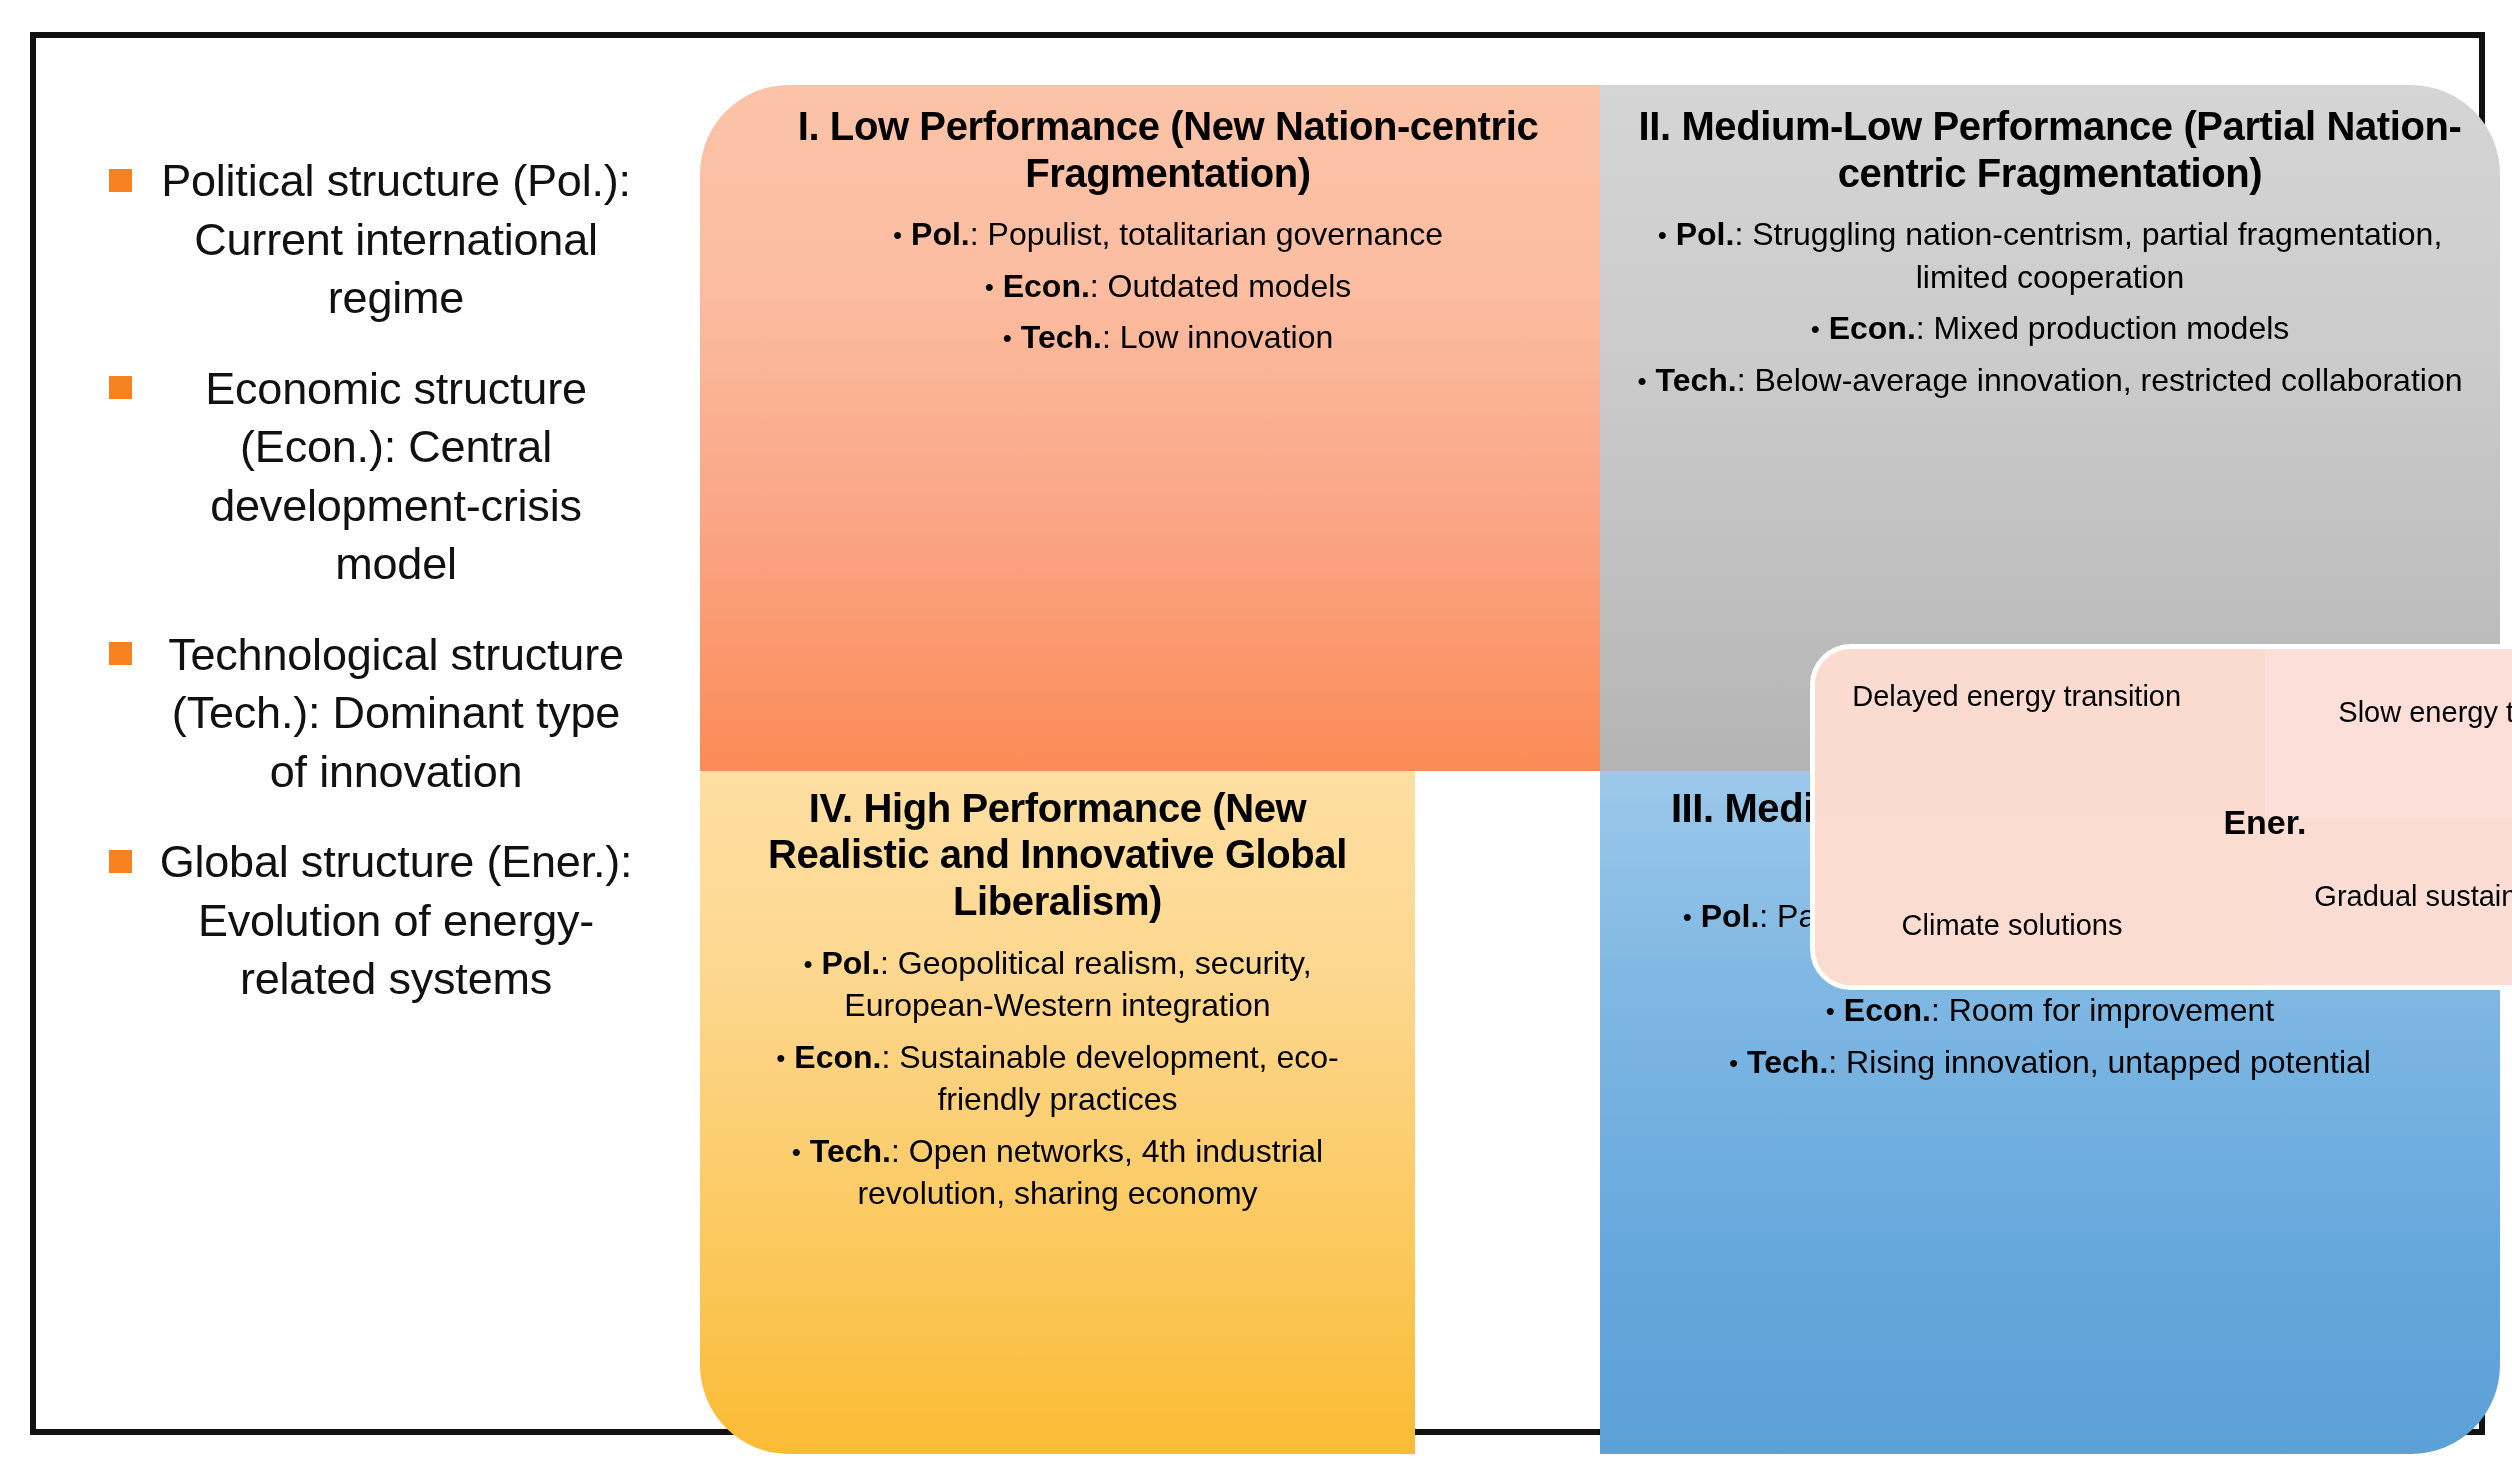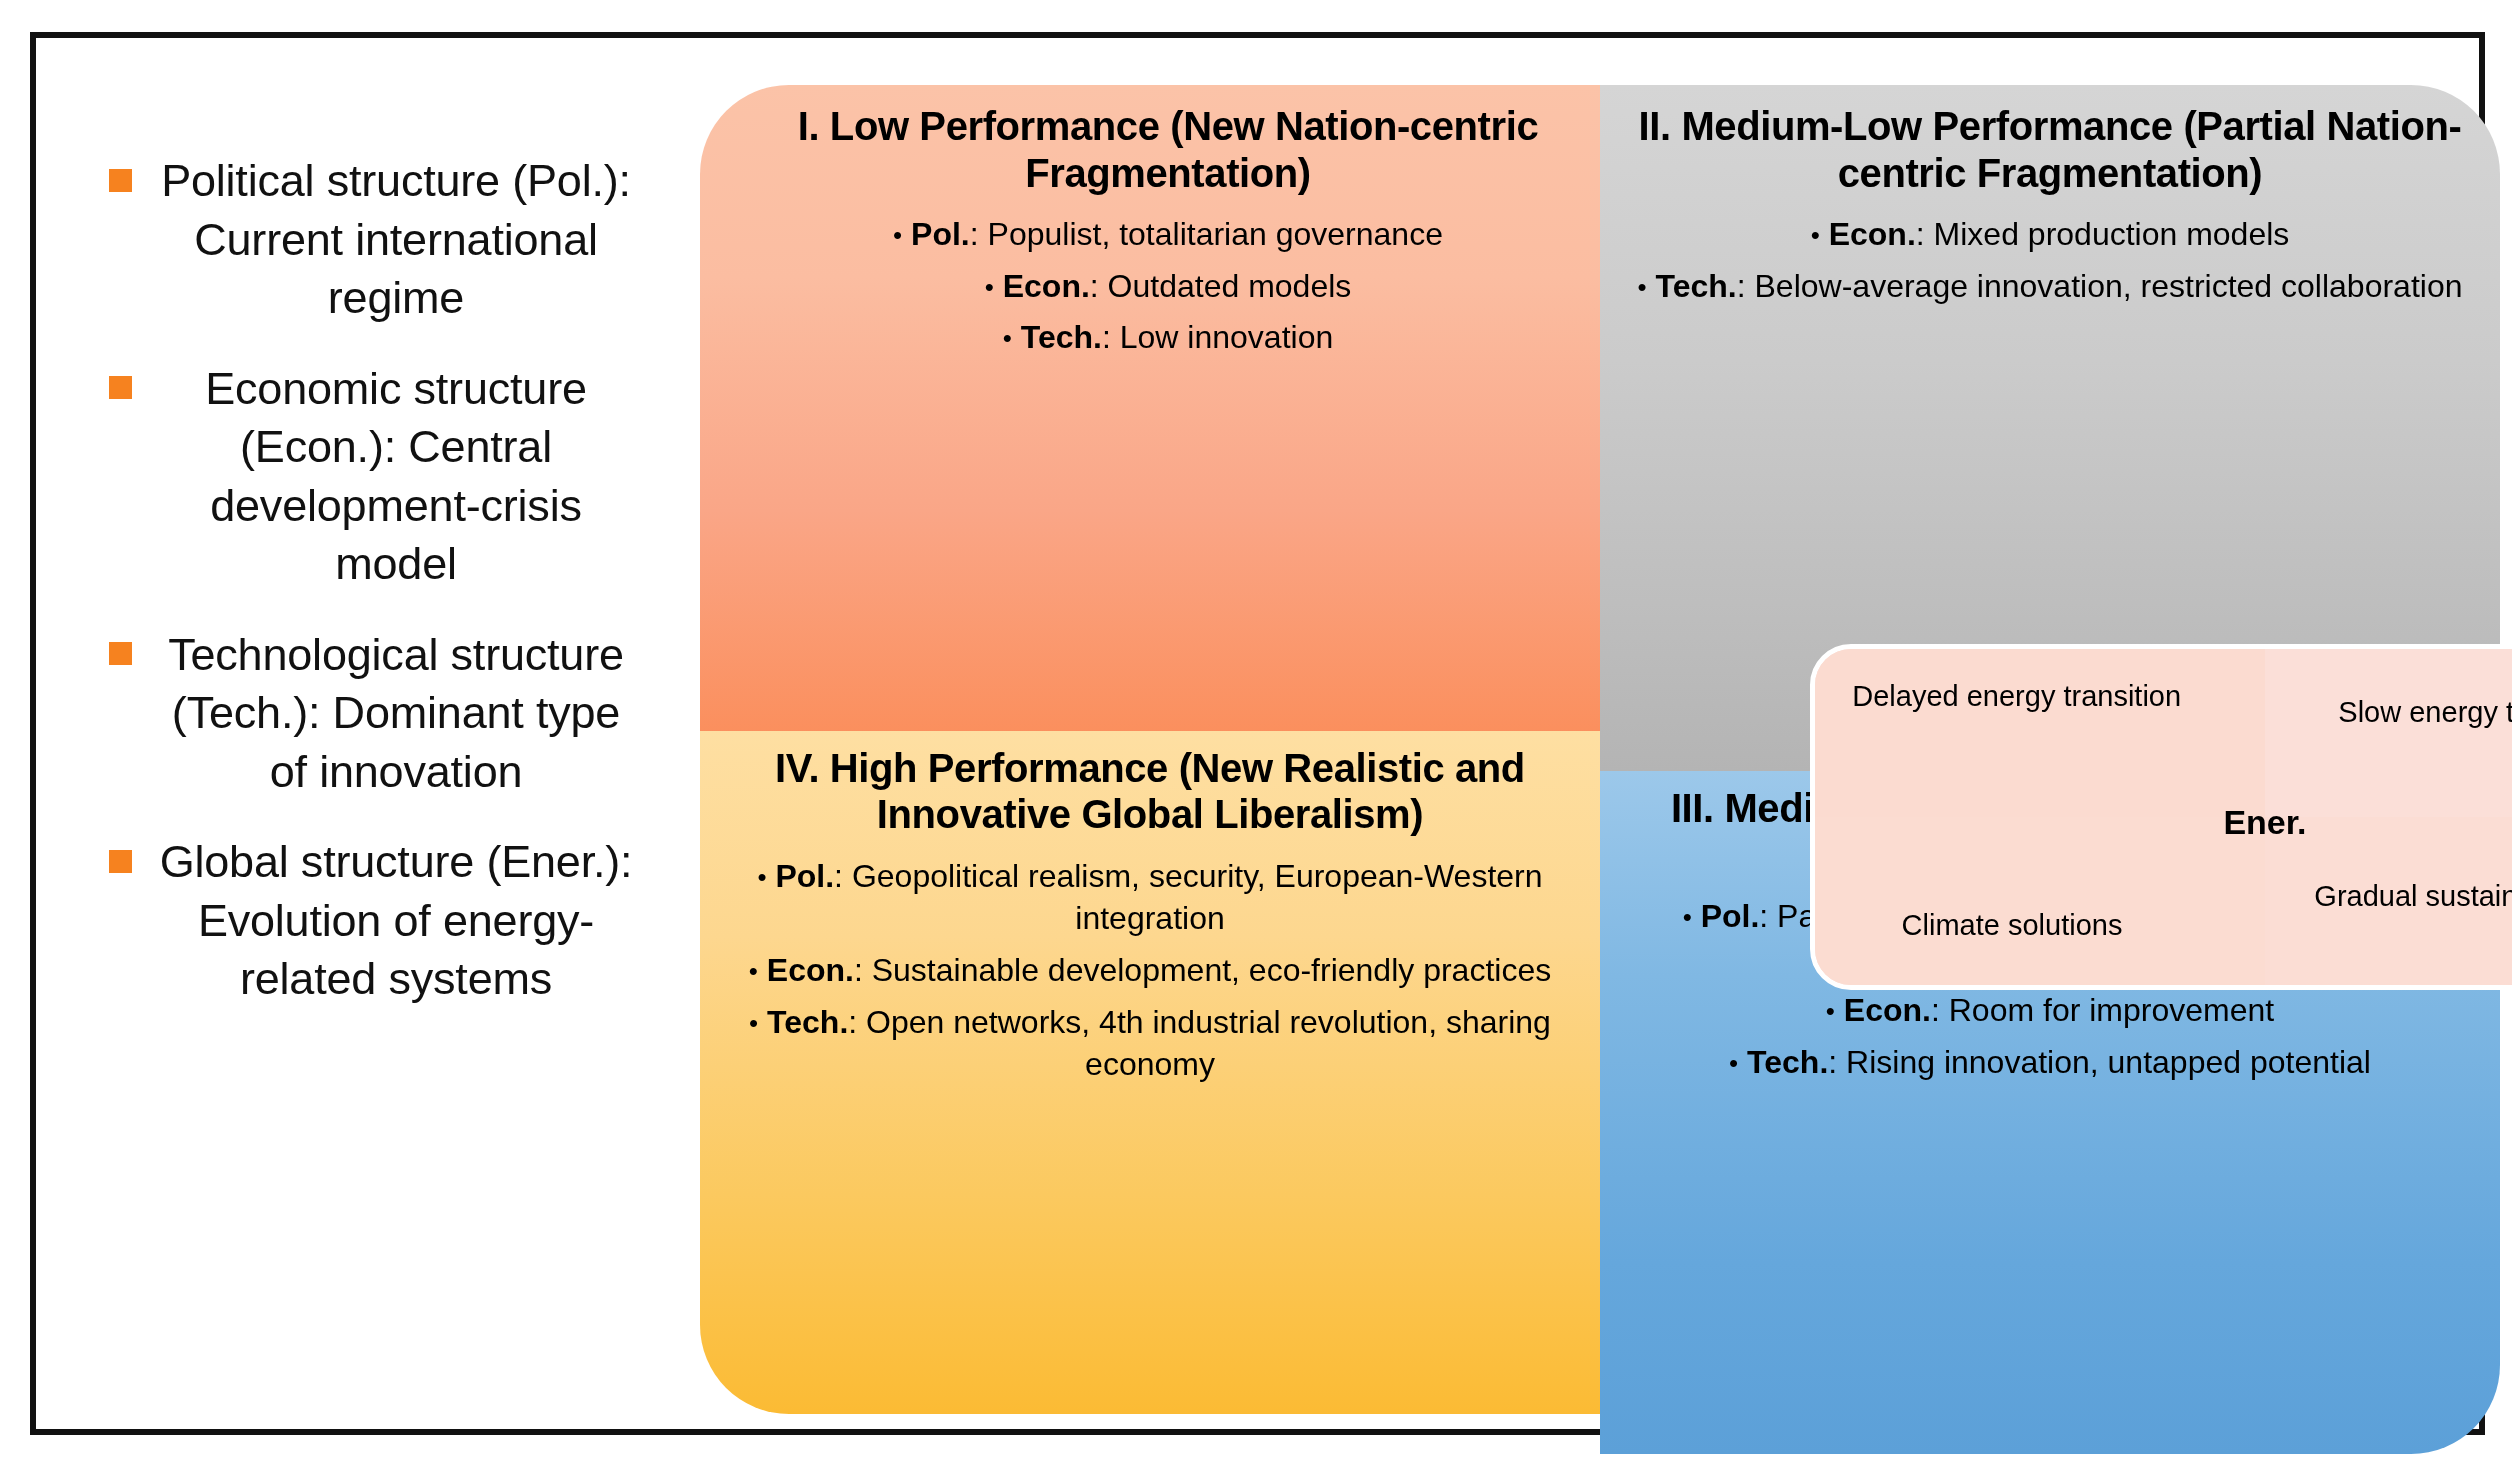--- a/index.html
+++ b/index.html
@@ -18,21 +18,21 @@
 
   
   #grid{position:absolute;left:664px;top:47px;width:1800px;height:1369px;}
   .quad{position:absolute;box-sizing:border-box;padding:0 26px;}
   .q1{left:0;top:0;width:936px;height:686px;
       border-top-left-radius:89px;
       background:linear-gradient(180deg,#FBC3A8 0%,#FBBDA1 28%,#FAA687 62%,#FB8B56 100%);}
   .q2{left:900px;top:0;width:900px;height:686px;
       border-top-right-radius:89px;
       background:linear-gradient(180deg,#D5D5D5 0%,#CBCBCB 40%,#BDBDBD 78%,#B4B4B4 100%);}
-  .q4{left:0;top:646px;width:900px;height:683px;
+  .q4{left:0;top:686px;width:715px;height:683px;
       border-bottom-left-radius:89px;
       background:linear-gradient(180deg,#FEDFA2 0%,#FDD78F 30%,#FBC95F 68%,#FBBB34 100%);}
   .q3{left:900px;top:686px;width:900px;height:683px;
       border-bottom-right-radius:89px;
       background:linear-gradient(180deg,#9CC8EA 0%,#80B8E3 30%,#65A7DC 72%,#5CA0D8 100%);}
 
   .q-title{font-weight:bold;font-size:40px;line-height:1.17;text-align:center;
            letter-spacing:-0.4px;}
   .q1 .q-title,.q2 .q-title{padding-top:18px;}
   .q4 .q-title,.q3 .q-title{padding-top:13.6px;}
@@ -104,20 +104,24 @@
           <b>Tech.</b><span>: Low innovation</span>
         </div>
       </div>
     </div>
 
     <div class="quad q2">
       <div class="q-title">II. Medium-Low Performance (Partial Nation-centric Fragmentation)</div>
       <div class="q-lines">
         <div class="q-line">
           <span class="bullet-dot">•</span>
+          <b>Pol.</b><span>: Struggling nation-centrism, partial fragmentation, limited cooperation</span>
+        </div>
+        <div class="q-line">
+          <span class="bullet-dot">•</span>
           <b>Econ.</b><span>: Mixed production models</span>
         </div>
         <div class="q-line">
           <span class="bullet-dot">•</span>
           <b>Tech.</b><span>: Below-average innovation, restricted collaboration</span>
         </div>
       </div>
     </div>
 
     <div class="quad q4">

